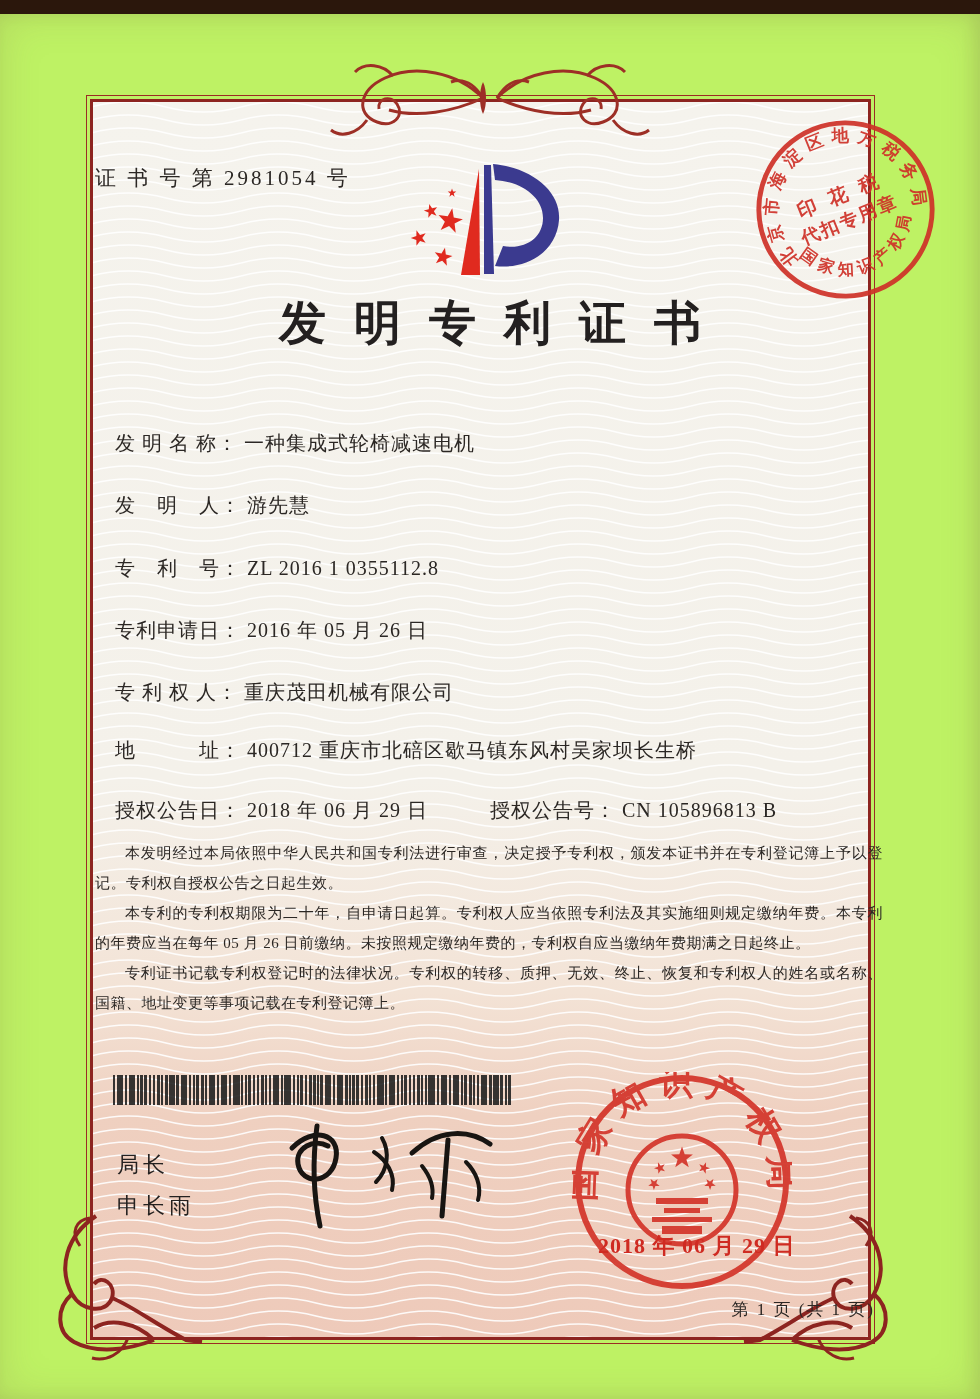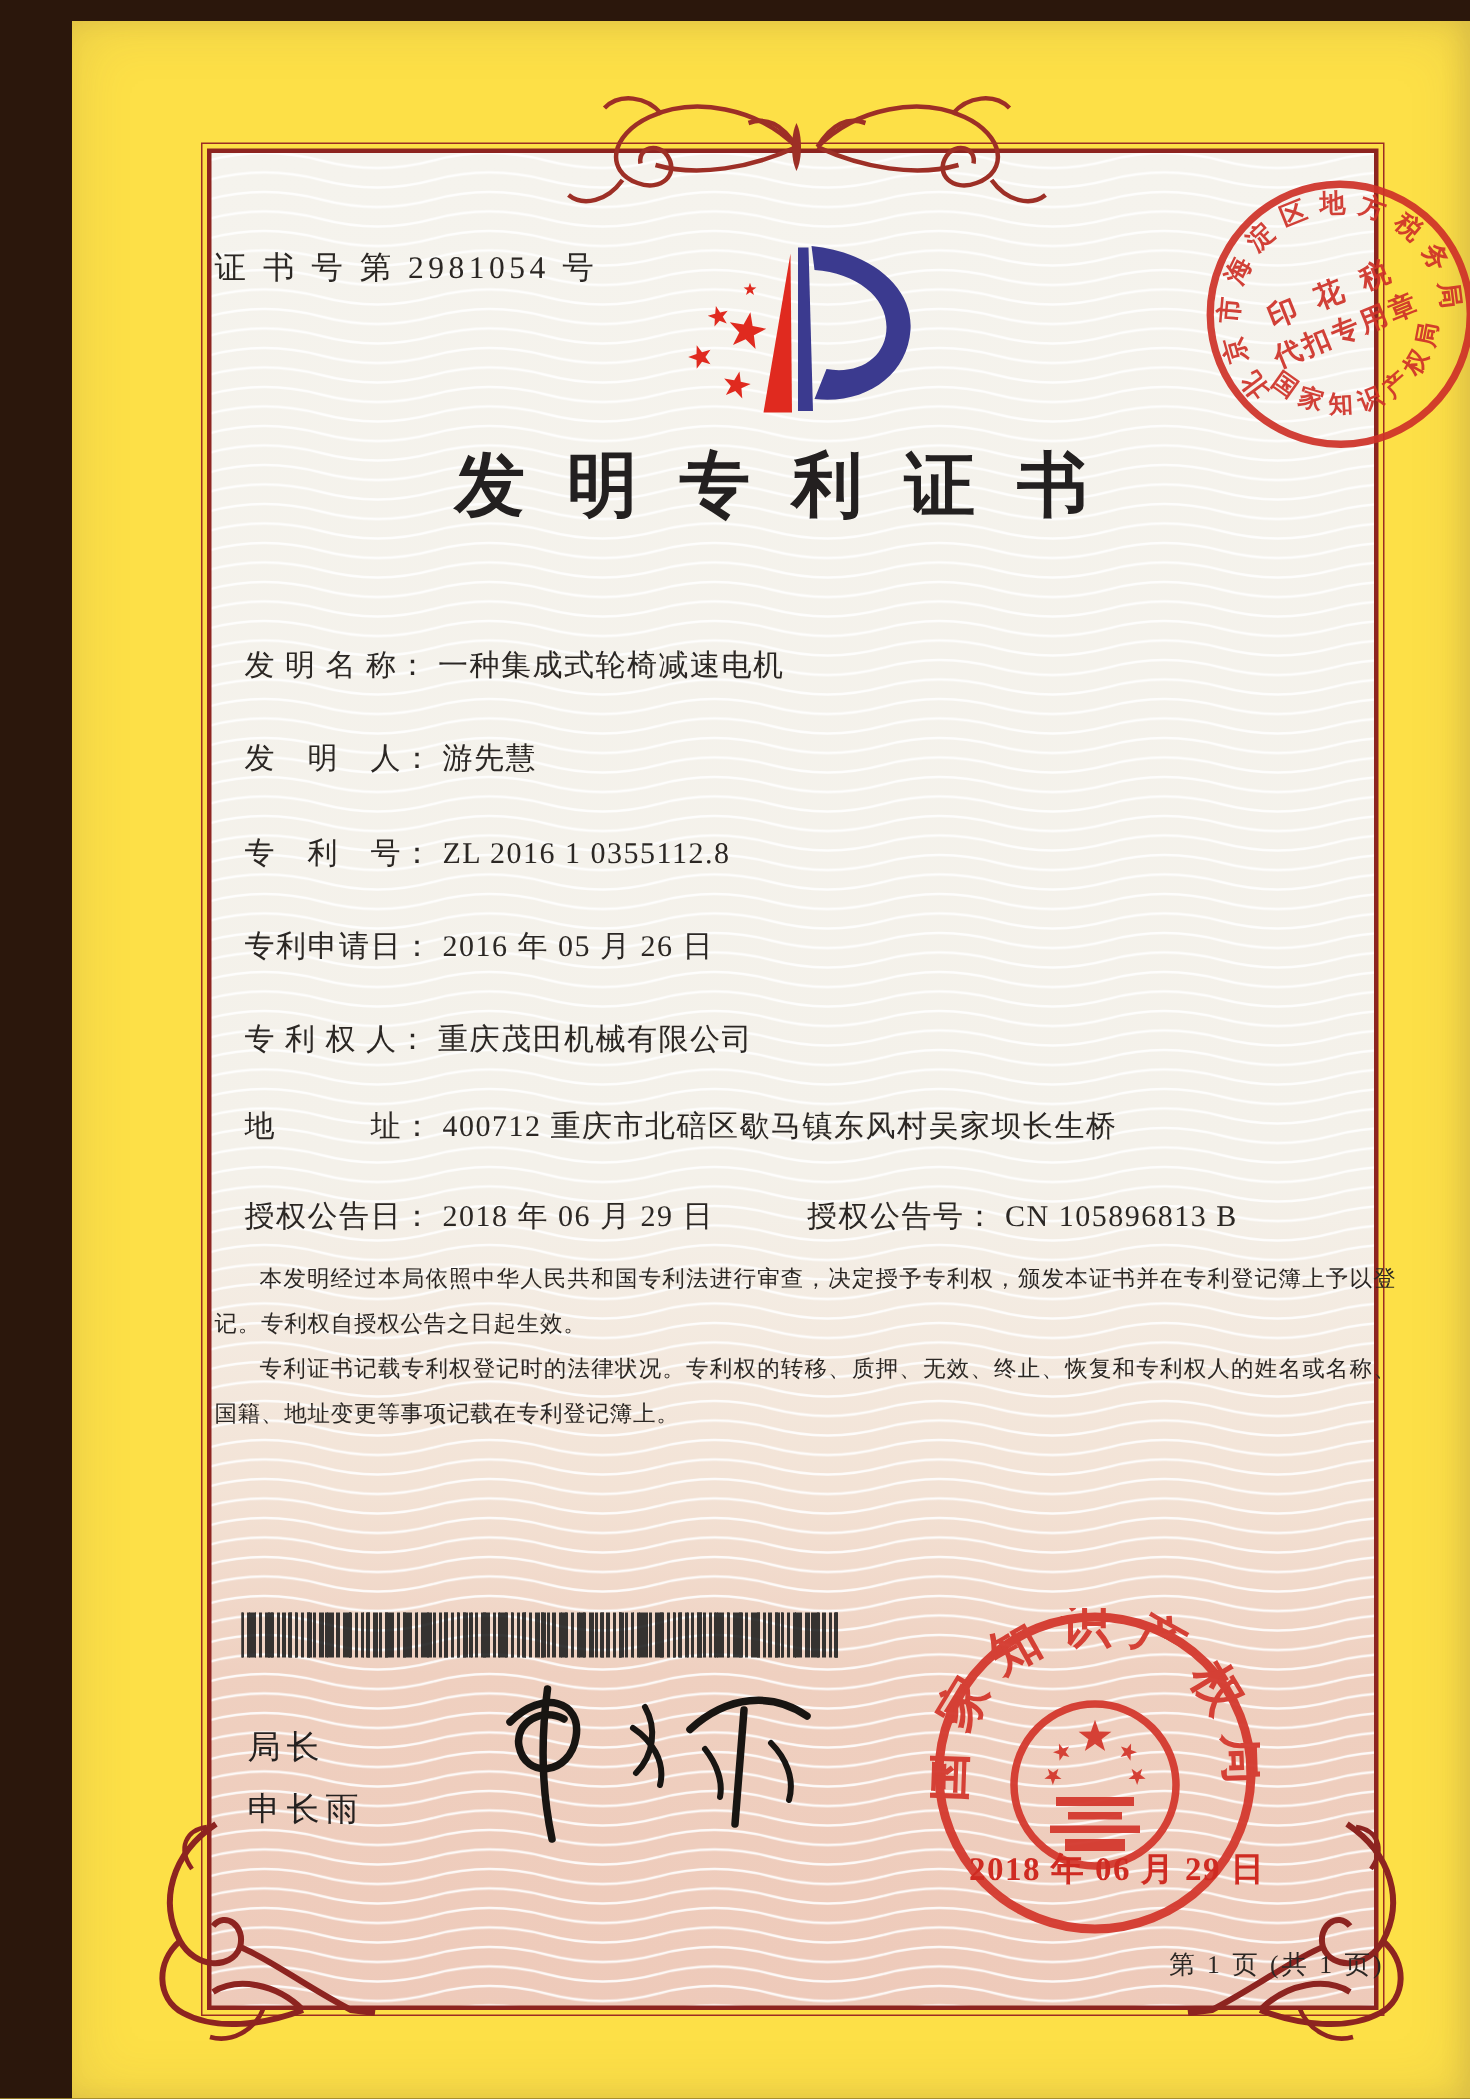--- a/index.html
+++ b/index.html
@@ -4,23 +4,22 @@
 <style>
   html,body{margin:0;padding:0;}
   body{
     width:980px;height:1399px;position:relative;overflow:hidden;
     background:#2b170c;
     font-family:"Liberation Serif","DejaVu Serif",serif;
   }
   
   .paper{
     position:absolute;left:0;top:14px;right:0;bottom:0;
-    background:#fde047;
+    background:#bef264;
     box-shadow:inset 0 0 40px rgba(120,95,70,.18), inset -6px 0 14px rgba(100,75,55,.12);
-    margin-left:48px;
   }
   .abs{position:absolute;}
   
   .interior{
     position:absolute;left:91px;top:86px;width:779px;height:1239px;
     background:linear-gradient(180deg,#f5f3ed 0%,#f4f1ea 55%,#f3e3d6 72%,#efd0c0 82%,#eecabas 100%);
     background:linear-gradient(180deg,#f5f3ed 0%,#f4f1ea 55%,#f3e3d6 72%,#efd0c0 82%,#eecaba 100%);
   }
   .interior svg{position:absolute;left:0;top:0;}
   
@@ -179,20 +178,21 @@
   </div>
   <div class="abs row" style="top:783px;">
     <span class="lab">授权公告日：</span><span class="val">2018 年 06 月 29 日</span>
   </div>
   <div class="abs row grant2" style="top:783px;text-align:right;">
     <span class="lab">授权公告号：</span><span class="val">CN 105896813 B</span>
   </div>
 
   <div class="abs paras">
     <p>本发明经过本局依照中华人民共和国专利法进行审查，决定授予专利权，颁发本证书并在专利登记簿上予以登记。专利权自授权公告之日起生效。</p>
+    <p>本专利的专利权期限为二十年，自申请日起算。专利权人应当依照专利法及其实施细则规定缴纳年费。本专利的年费应当在每年 05 月 26 日前缴纳。未按照规定缴纳年费的，专利权自应当缴纳年费期满之日起终止。</p>
     <p>专利证书记载专利权登记时的法律状况。专利权的转移、质押、无效、终止、恢复和专利权人的姓名或名称、国籍、地址变更等事项记载在专利登记簿上。</p>
   </div>
 
   <div class="abs barcode"></div>
 
   <div class="abs post">局长</div>
   <div class="abs poster-name">申长雨</div>
 
   <svg class="abs ink-svg" style="left:262px;top:1094px;" width="250" height="128" viewBox="0 0 250 128">
     <g stroke-width="5">

